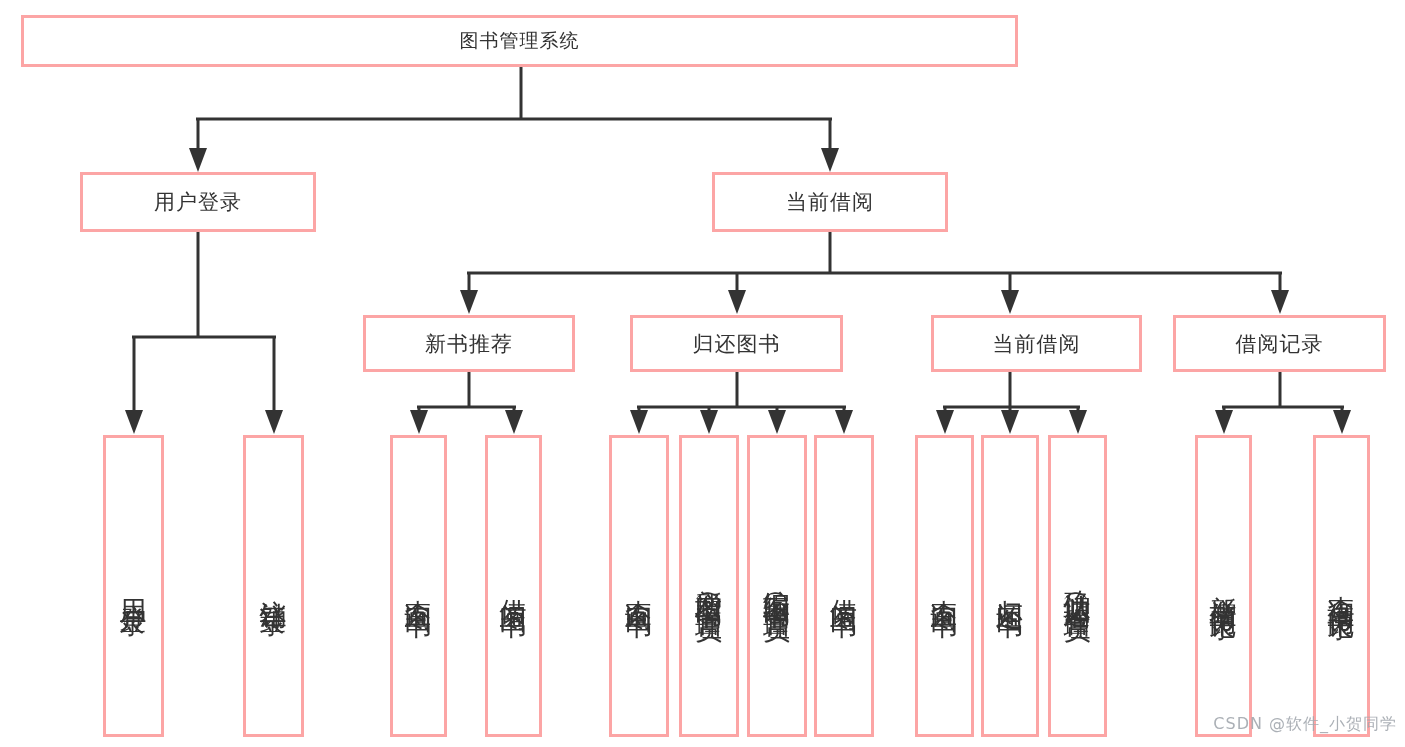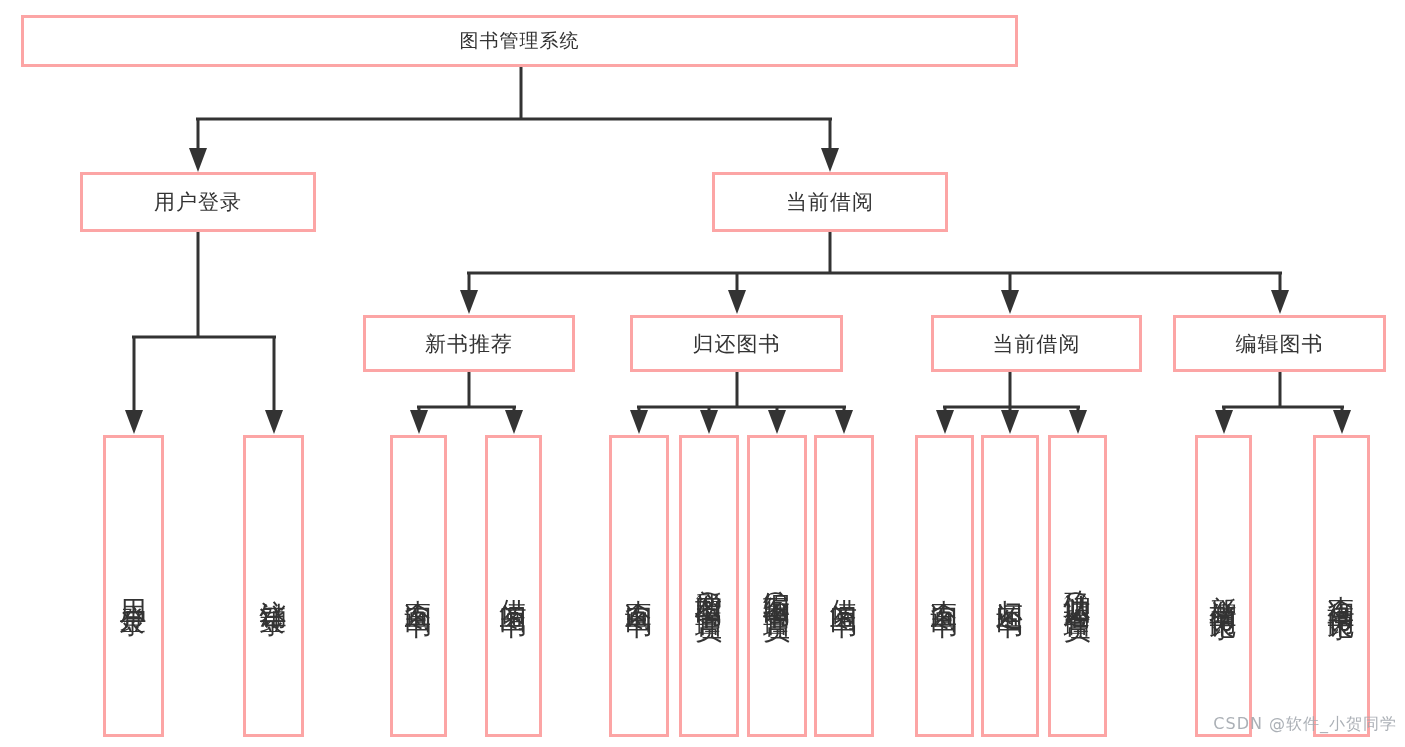--- a/index.html
+++ b/index.html
@@ -165,21 +165,21 @@
   <div class="node h3 n-newrec">
     <span>新书推荐</span>
   </div>
   <div class="node h3 n-borrow">
     <span>归还图书</span>
   </div>
   <div class="node h3 n-current">
     <span>当前借阅</span>
   </div>
   <div class="node h3 n-records">
-    <span>编辑图书</span>
+    <span>借阅记录</span>
   </div>
 
   <div class="node leaf l-1a">
     <span>用户登录</span>
   </div>
   <div class="node leaf l-1b">
     <span>注销登录</span>
   </div>
 
   <div class="node leaf l-2a">

